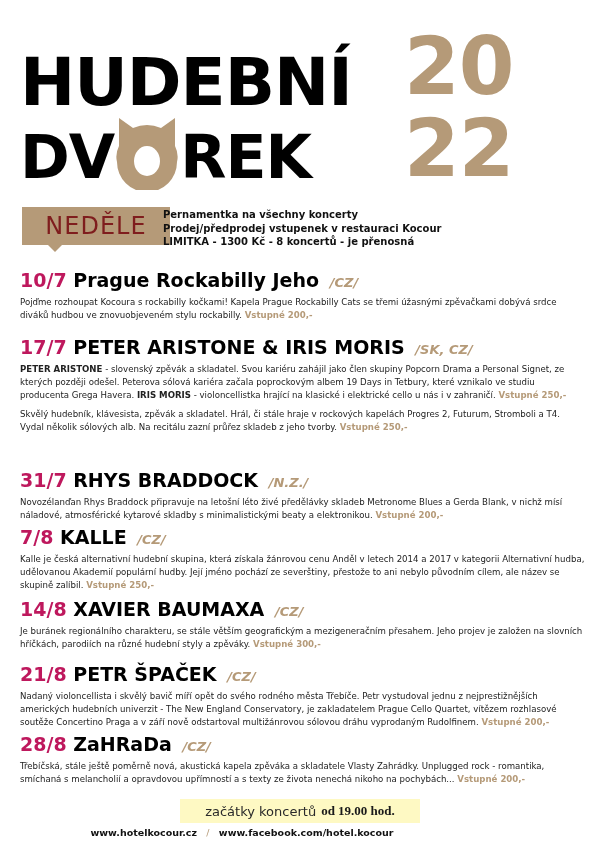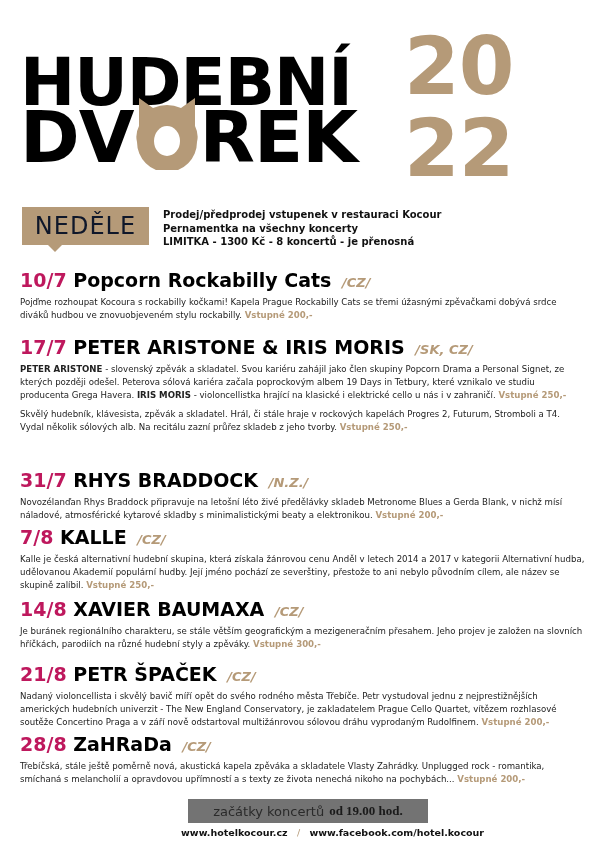--- a/index.html
+++ b/index.html
@@ -3,45 +3,45 @@
   <meta charset="utf-8">
   <style>
     html, body { margin: 0; padding: 0; }
     body {
       width: 600px; height: 849px; background: #ffffff; overflow: hidden;
       font-family: "DejaVu Sans", sans-serif; color: #1a1a1a; position: relative;
     }
     .title-row { position: absolute; left: 20px; white-space: nowrap;
       font-family: "DejaVu Sans", sans-serif; font-weight: bold; color: #000; }
     .title-row.r1 { top: 22px; font-size: 66px; letter-spacing: -1px; line-height: 90px; margin-top: 16px; }
-    .title-row.r2 { top: 92px; font-size: 72px; letter-spacing: -1px; line-height: 90px; }
+    .title-row.r2 { top: 112px; font-size: 60px; letter-spacing: -1px; line-height: 90px; }
     .t-word { display: inline-block; }
     .year { position: absolute; left: 404px; color: #b59a78; font-weight: bold;
       font-size: 80px; line-height: 90px; letter-spacing: -1px; font-family: "DejaVu Sans", sans-serif; }
     .year.y1 { top: 22px; }
     .year.y2 { top: 104px; }
     .cat-o { display: inline-block; width: 64px; height: 74px; vertical-align: top; position: relative; top: 4px; margin: 0 1px; }
-    .day-box { position: absolute; left: 22px; top: 207px; width: 127px; height: 38px; background: #b59a78;
-      color: #0f172a; font-size: 24px; font-weight: normal; letter-spacing: 1px;
+    .day-box { position: absolute; left: 22px; top: 207px; width: 148px; height: 38px; background: #b59a78;
+      color: #7f1d1d; font-size: 24px; font-weight: normal; letter-spacing: 1px;
       display: flex; align-items: center; justify-content: center; font-family: "DejaVu Sans", sans-serif; }
     .day-box::after { content: ""; position: absolute; left: 26px; bottom: -7px; border-left: 7px solid transparent;
       border-right: 7px solid transparent; border-top: 7px solid #b59a78; }
     .info { position: absolute; left: 163px; top: 208px; font-size: 10px; font-weight: bold; line-height: 13.5px; color: #111; }
     .events { position: absolute; left: 20px; top: 268px; width: 565px; }
     .event { margin-bottom: 0; }
     .ev-head { font-weight: bold; font-size: 19px; line-height: 24px; white-space: nowrap; color: #000; }
     .ev-date { color: #be185d; }
     .ev-country { color: #b59a78; font-size: 13px; font-style: italic; font-weight: bold; margin-left: 4px; }
     .ev-desc { font-size: 8.6px; line-height: 13px; color: #222; margin-top: 1px; }
     .ev-desc b { font-weight: bold; }
     .price { color: #b59a78; font-weight: bold; margin-top: 32px; }
-    .bottom-bar { position: absolute; left: 188px; top: 799px; width: 240px; height: 24px; background: #737373;
+    .bottom-bar { position: absolute; left: 180px; top: 799px; width: 240px; height: 24px; background: #fef9c3;
       display: flex; align-items: center; justify-content: center; font-size: 13px; color: #2a2a2a; }
     .bottom-bar b { margin-left: 5px; color: #1a1a1a; font-family: Liberation Serif, serif; }
-    .links { position: absolute; left: 0; width: 484px; top: 827px; text-align: right; font-size: 9.5px; font-weight: bold; color: #111; }
+    .links { position: absolute; left: 0; width: 484px; top: 827px; text-align: center; font-size: 9.5px; font-weight: bold; color: #111; }
     .links .sep { color: #b59a78; margin: 0 6px; font-weight: normal; }
   </style>
 </head>
 <body>
 
 <div>
   <div class="title-row r1">
     <span class="t-word">HUDEBNÍ</span>
   </div>
   <div class="title-row r2">
@@ -50,31 +50,31 @@
           <ellipse cx="32" cy="45" rx="13" ry="15" fill="#ffffff"></ellipse>
         </svg></span><span>REK</span>
   </div>
   <div class="year y1">20</div>
   <div class="year y2">22</div>
 </div>
 
 <div class="day-box">NEDĚLE</div>
 
 <div class="info">
+  <div>Pernamentka na všechny koncerty</div>
   <div>Prodej/předprodej vstupenek v restauraci Kocour</div>
-  <div>Pernamentka na všechny koncerty</div>
   <div>LIMITKA - 1300 Kč - 8 koncertů - je přenosná</div>
 </div>
 
 <div class="events">
 
   <div class="event" style="height:67px">
     <div class="ev-head">
       <span class="ev-date">10/7</span>
-      <span>Popcorn Rockabilly Cats</span>
+      <span>Prague Rockabilly Jeho</span>
       <span class="ev-country">/CZ/</span>
     </div>
     <div class="ev-desc">
       <span>Pojďme rozhoupat Kocoura s rockabilly kočkami! Kapela Prague Rockabilly Cats se třemi úžasnými zpěvačkami dobývá srdce diváků hudbou ve znovuobjeveném stylu rockabilly.</span>
       <span class="price">Vstupné 200,-</span>
     </div>
   </div>
 
   <div class="event" style="height:72px">
     <div class="ev-head">

